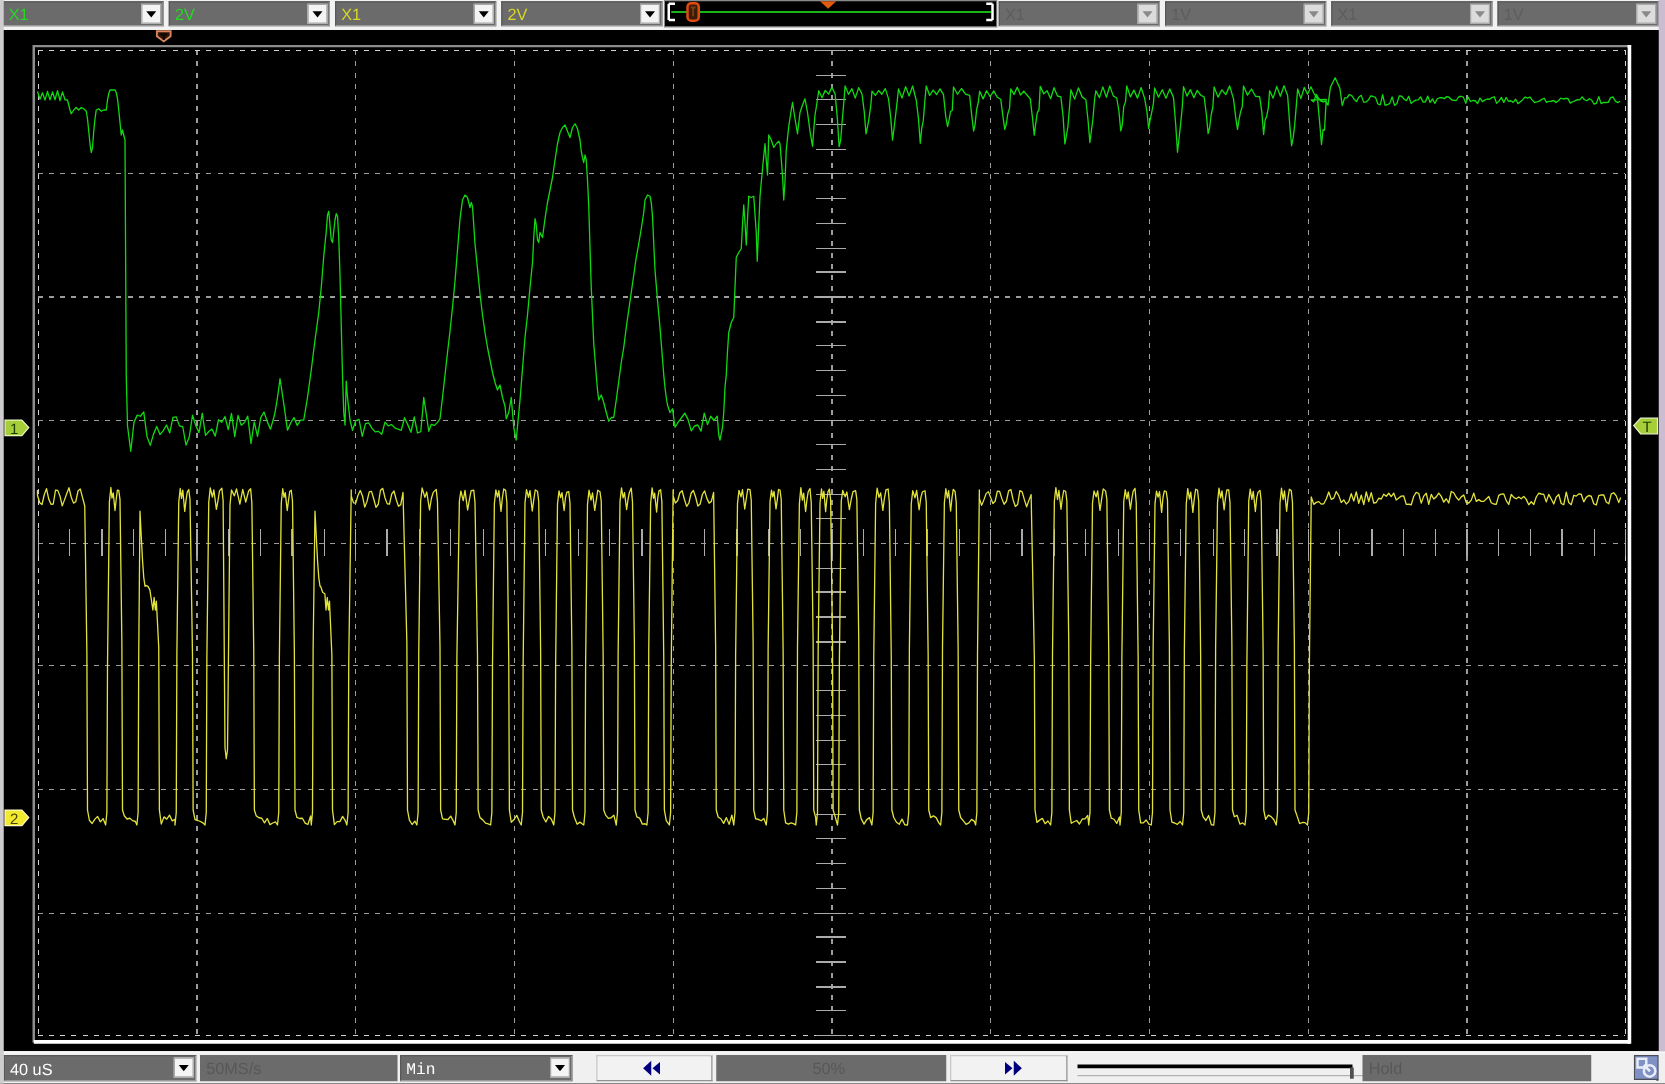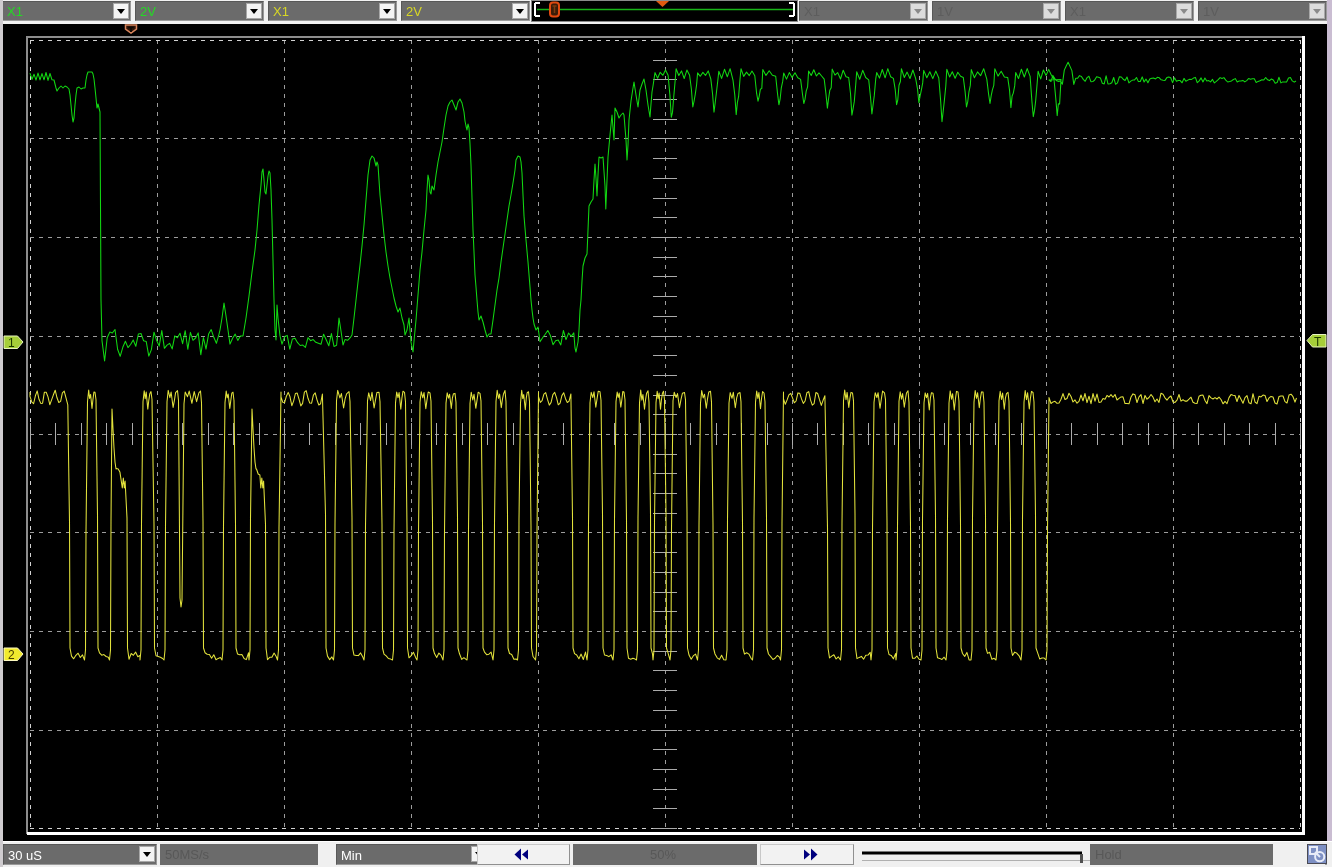--- a/index.html
+++ b/index.html
@@ -203,27 +203,27 @@
     <polygon points="4,336 17.5,336 23,342 17.5,348.5 4,348.5" fill="#a6ce39" stroke="#e7f3c0" stroke-width="1"></polygon>
     <text x="8" y="347" font-size="12" fill="#1d3a00" font-family="Liberation Sans">1</text>
     <polygon points="4,648 17.5,648 23,654 17.5,660.5 4,660.5" fill="#f2ea2e" stroke="#fdf9c2" stroke-width="1"></polygon>
     <text x="8" y="659" font-size="12" fill="#4a4000">2</text>
     <polygon points="1326,334.5 1312.5,334.5 1307,340.5 1312.5,347 1326,347" fill="#a6ce39" stroke="#e7f3c0" stroke-width="1"></polygon>
     <text x="1314" y="345.5" font-size="12" fill="#1d3a00">T</text>
   </svg>
 
   <div id="botbar">
     <div class="combo" style="left:3px; top:2px; width:154px; height:21px;">
-        <span class="txt" style="color:#fff; top:3px;">30 uS</span>
+        <span class="txt" style="color:#fff; top:3px;">40 uS</span>
         <span class="cbtn" style="top:1px;"></span>
       </div>
     <div class="bpanel" style="left:160px; width:158px;">
         <span class="txt" style="color:#585858;">50MS/s</span>
       </div>
-    <div class="combo" style="left:336px; top:2px; width:153px; height:21px;">
+    <div class="combo" style="left:320px; top:2px; width:138px; height:21px;font-family:Liberation Mono, monospace;">
         <span class="txt" style="color:#fff; top:3px;">Min</span>
         <span class="cbtn" style="top:1px;"></span>
       </div>
     <div class="bbtn" style="left:477px; width:93px;"></div>
     <svg style="position:absolute; left:513px; top:6px;" width="18" height="13">
       <path d="M8,0.5 L1.5,6.5 L8,12.5 z" fill="#00007e"></path>
       <path d="M15,1.5 L9,6.5 L15,11.5 z" fill="#00007e"></path>
     </svg>
     <div class="bpanel" style="left:573px; width:184px;">
         <span class="txt" style="color:#585858; left:77px;">50%</span>

